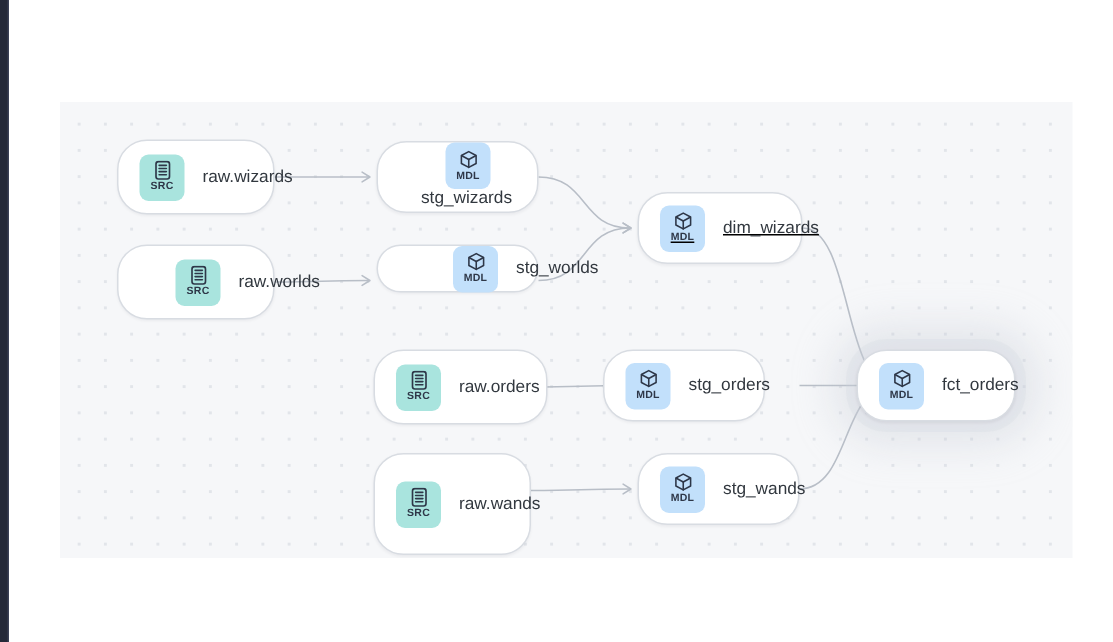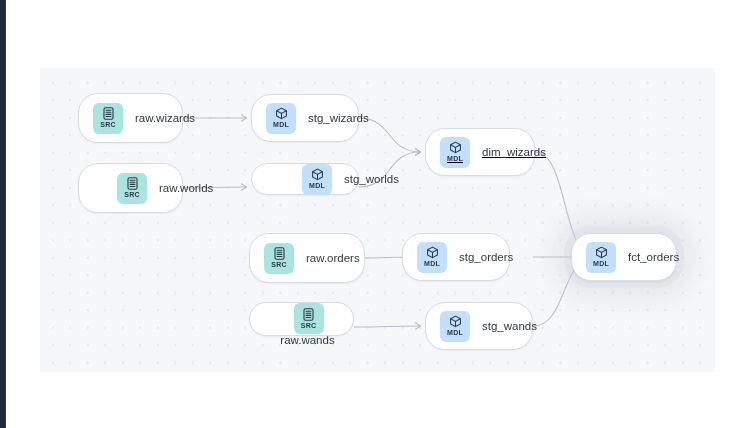--- a/index.html
+++ b/index.html
@@ -163,34 +163,34 @@
             <rect x="1" y="0.7" width="9" height="11.6" rx="1.6" stroke="#2e3748" stroke-width="1.1" fill="none"></rect>
             <line x1="3.1" y1="3.2" x2="7.9" y2="3.2" stroke="#2e3748" stroke-width="1.1" stroke-linecap="round"></line>
             <line x1="3.1" y1="5.3" x2="7.9" y2="5.3" stroke="#2e3748" stroke-width="1.1" stroke-linecap="round"></line>
             <line x1="3.1" y1="7.4" x2="7.9" y2="7.4" stroke="#2e3748" stroke-width="1.1" stroke-linecap="round"></line>
             <line x1="3.1" y1="9.5" x2="7.9" y2="9.5" stroke="#2e3748" stroke-width="1.1" stroke-linecap="round"></line>
           </svg>
           <div class="code">SRC</div>
         </div>
         <div class="node-label">raw.orders</div>
       </div>
-      <div class="node" style="left: 209px; top: 234px; width: 105px; height: 34px; flex-direction: column;">
+      <div class="node" style="left: 209px; top: 234px; width: 105px; height: 68px;">
         <div class="badge src">
           <svg width="11" height="13" viewBox="0 0 11 13" fill="none">
             <rect x="1" y="0.7" width="9" height="11.6" rx="1.6" stroke="#2e3748" stroke-width="1.1" fill="none"></rect>
             <line x1="3.1" y1="3.2" x2="7.9" y2="3.2" stroke="#2e3748" stroke-width="1.1" stroke-linecap="round"></line>
             <line x1="3.1" y1="5.3" x2="7.9" y2="5.3" stroke="#2e3748" stroke-width="1.1" stroke-linecap="round"></line>
             <line x1="3.1" y1="7.4" x2="7.9" y2="7.4" stroke="#2e3748" stroke-width="1.1" stroke-linecap="round"></line>
             <line x1="3.1" y1="9.5" x2="7.9" y2="9.5" stroke="#2e3748" stroke-width="1.1" stroke-linecap="round"></line>
           </svg>
           <div class="code">SRC</div>
         </div>
         <div class="node-label">raw.wands</div>
       </div>
-      <div class="node" style="left: 211px; top: 26px; width: 108px; height: 48px;">
+      <div class="node" style="left: 211px; top: 26px; width: 108px; height: 48px; flex-direction: column;">
         <div class="badge mdl">
           <svg width="13" height="13" viewBox="0 0 13 13" fill="none">
             <path d="M6.5 1.1 L11.4 3.7 L11.4 9.0 L6.5 11.6 L1.6 9.0 L1.6 3.7 Z" stroke="#2e3748" stroke-width="1.05" stroke-linejoin="round" fill="none"></path>
             <path d="M1.6 3.7 L6.5 6.35 L11.4 3.7" stroke="#2e3748" stroke-width="1.05" stroke-linejoin="round" fill="none"></path>
             <path d="M6.5 6.35 L6.5 11.6" stroke="#2e3748" stroke-width="1.05" stroke-linecap="round"></path>
           </svg>
           <div class="code">MDL</div>
         </div>
         <div class="node-label">stg_wizards</div>
       </div>

